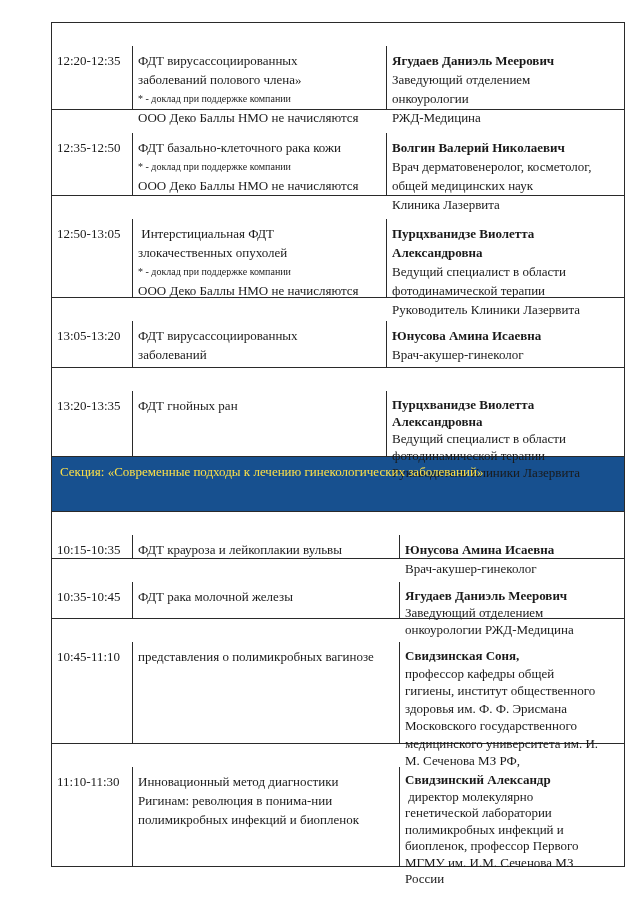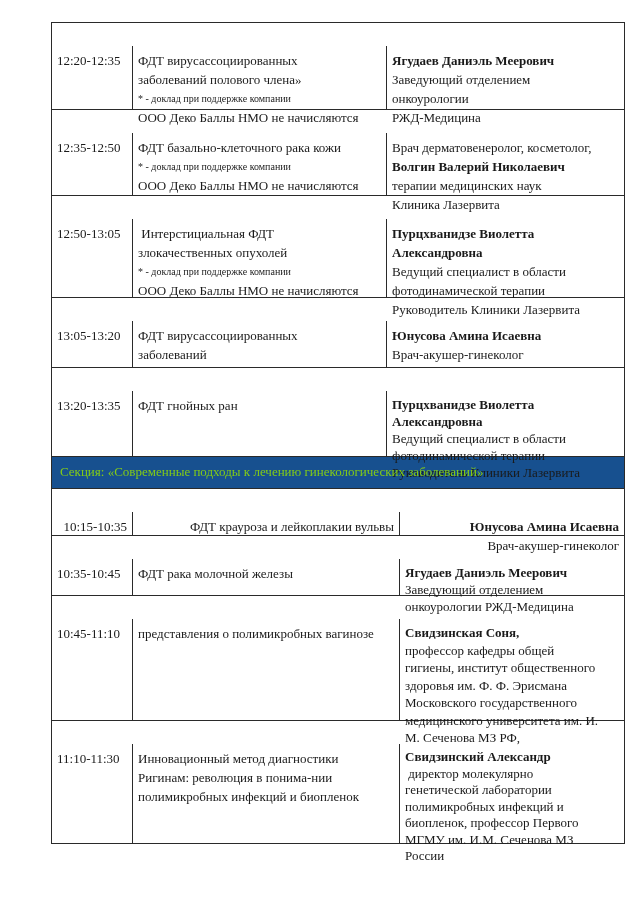--- a/index.html
+++ b/index.html
@@ -11,22 +11,22 @@
     .row.first { border-top: none; }
     .cell { box-sizing: border-box; padding: 5px 5px 4px 5px; font-size: 13px; line-height: 19px; margin-top: 23px; }
     .c-time { width: 81px; border-right: 1.5px solid #2a2a2a; }
     .c-topic { width: 254px; border-right: 1.5px solid #2a2a2a; }
     .c-spk { flex: 1; }
     .g2 .c-topic { width: 267px; }
     .line { display: block; white-space: nowrap; }
     .name { font-weight: bold; }
     .note { font-family: Liberation Serif, serif; font-size: 10px; }
     .note.plain { font-family: "Liberation Serif", serif; font-size: 13px; }
-    .section { border-top: 1.5px solid #2a2a2a; background: #17508f; color: #84cc16;
-               height: 32px; box-sizing: border-box; padding: 5px 8px; font-size: 13px; line-height: 19px; }
+    .section { border-top: 1.5px solid #2a2a2a; background: #17508f; color: #fde047;
+               height: 55px; box-sizing: border-box; padding: 5px 8px; font-size: 13px; line-height: 19px; }
   </style>
 </head>
 <body>
 
 <div class="tbl">
 
   <div class="row first" style="height:86px;">
     <div class="cell c-time">12:20-12:35</div>
     <div class="cell c-topic">
       <span class="line">ФДТ вирусассоциированных</span>
@@ -43,23 +43,23 @@
   </div>
 
   <div class="row" style="height:86px;">
     <div class="cell c-time">12:35-12:50</div>
     <div class="cell c-topic">
       <span class="line">ФДТ базально-клеточного рака кожи</span>
       <span class="line note">* - доклад при поддержке компании</span>
       <span class="line note plain">ООО Деко Баллы НМО не начисляются</span>
     </div>
     <div class="cell c-spk">
+      <span class="line name">Волгин Валерий Николаевич</span>
       <span class="line">Врач дерматовенеролог, косметолог,</span>
-      <span class="line name">Волгин Валерий Николаевич</span>
-      <span class="line">терапии медицинских наук</span>
+      <span class="line">общей медицинских наук</span>
       <span class="line">Клиника Лазервита</span>
     </div>
   </div>
 
   <div class="row" style="height:102px;">
     <div class="cell c-time">12:50-13:05</div>
     <div class="cell c-topic">
       <span class="line" style="white-space:pre;"> Интерстициальная ФДТ</span>
       <span class="line">злокачественных опухолей</span>
       <span class="line note">* - доклад при поддержке компании</span>
@@ -95,21 +95,21 @@
       <span class="line name">Пурцхванидзе Виолетта</span>
       <span class="line name">Александровна</span>
       <span class="line">Ведущий специалист в области</span>
       <span class="line">фотодинамической терапии</span>
       <span class="line">Руководитель Клиники Лазервита</span>
     </div>
   </div>
 
   <div class="section" style="background: rgb(23, 80, 143);">Секция: «Современные подходы к лечению гинекологических заболеваний»</div>
 
-  <div class="row g2" style="height:47px;text-align:right;">
+  <div class="row g2" style="height:47px;">
     <div class="cell c-time">10:15-10:35</div>
     <div class="cell c-topic">
       <span class="line">ФДТ крауроза и лейкоплакии вульвы</span>
     </div>
     <div class="cell c-spk">
       <span class="line name">Юнусова Амина Исаевна</span>
       <span class="line">Врач-акушер-гинеколог</span>
     </div>
   </div>
 

